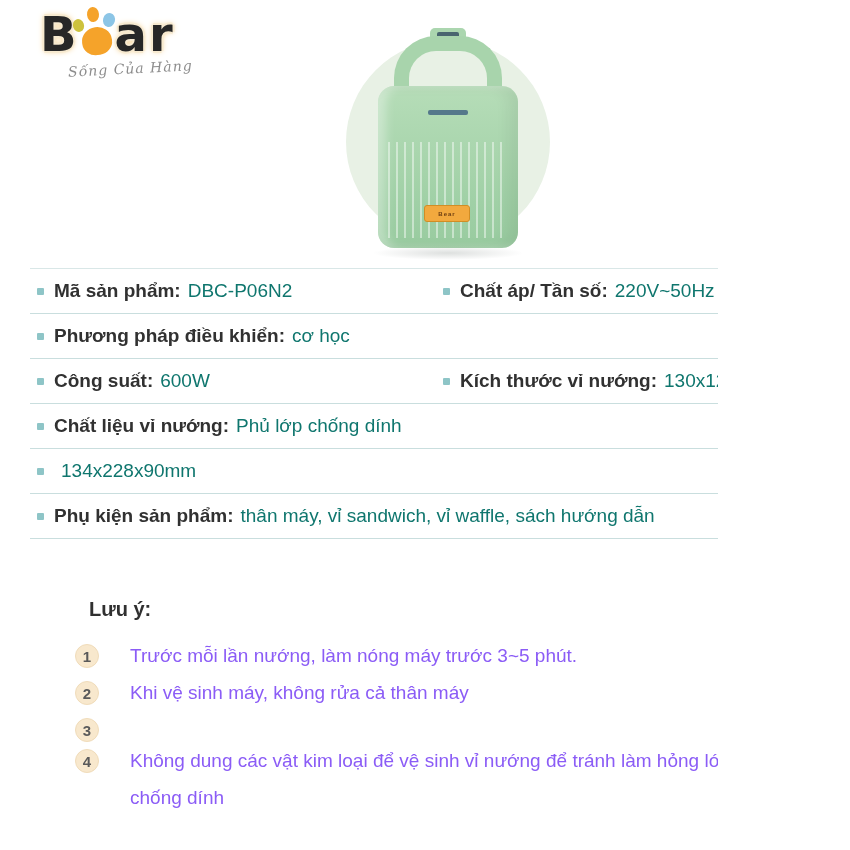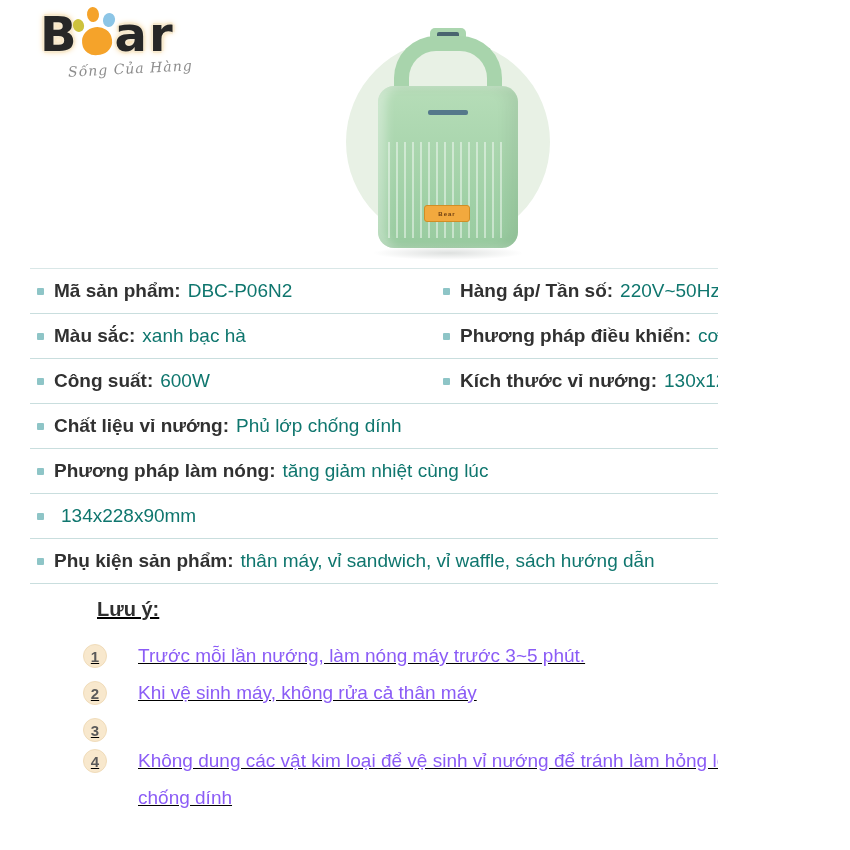--- a/index.html
+++ b/index.html
@@ -43,21 +43,21 @@
   .specs { position:absolute; left:30px; top:268px; width:806px; border-top:1px solid #d9e7e7; }
   .spec-row { display:flex; align-items:center; height:45px; border-bottom:1px solid #c9dede; }
   .spec-cell { display:flex; align-items:center; }
   .spec-cell.c-left { width:406px; }
   .spec-cell.c-right { flex:1; }
   .bullet { width:7px; height:7px; background:#8ec5c7; border-radius:1px; margin:0 10px 0 7px; flex-shrink:0; }
   .spec-label { font-weight:bold; font-size:19px; color:#313131; white-space:pre;text-align:center; }
   .spec-value { font-size:19px; color:#0f766e; margin-left:7px; white-space:pre; }
 
   
-  .notes { position:absolute; left:80px; top:598px; width:712px;text-decoration:underline; }
+  .notes { position:absolute; left:72px; top:598px; width:712px; }
   .notes-title { font-weight:bold; font-size:20px; color:#303030; margin:0 0 16px 17px; }
   .note-item { display:flex; align-items:flex-start; }
   .note-num { width:24px; height:24px; border-radius:50%; background:#f8e8cd; border:1px solid #f0dcba;
     color:#5a5a5a; font-size:15px; font-weight:bold; display:flex; align-items:center; justify-content:center;
     margin:7px 31px 0 3px; flex-shrink:0; }
   .note-text { font-size:19px; color:#8b5cf6; line-height:37px; }
 </style>
 </head>
 <body>
 
@@ -85,31 +85,26 @@
   <div class="specs">
 
     <div class="spec-row">
       <div class="spec-cell c-left">
         <span class="bullet"></span>
         <span class="spec-label">Mã sản phẩm:</span>
         <span class="spec-value">DBC-P06N2</span>
       </div>
       <div class="spec-cell c-right">
         <span class="bullet"></span>
-        <span class="spec-label">Hàng áp/ Tần số:</span>
+        <span class="spec-label">Chất áp/ Tần số:</span>
         <span class="spec-value">220V~50Hz</span>
       </div>
     </div>
 
     <div class="spec-row">
-      <div class="spec-cell c-left">
-        <span class="bullet"></span>
-        <span class="spec-label">Màu sắc:</span>
-        <span class="spec-value">xanh bạc hà</span>
-      </div>
       <div class="spec-cell c-right">
         <span class="bullet"></span>
         <span class="spec-label">Phương pháp điều khiển:</span>
         <span class="spec-value">cơ học</span>
       </div>
     </div>
 
     <div class="spec-row">
       <div class="spec-cell c-left">
         <span class="bullet"></span>
@@ -124,27 +119,20 @@
     </div>
 
     <div class="spec-row">
       <div class="spec-cell">
         <span class="bullet"></span>
         <span class="spec-label">Chất liệu vỉ nướng:</span>
         <span class="spec-value">Phủ lớp chống dính</span>
       </div>
     </div>
 
-    <div class="spec-row">
-      <div class="spec-cell">
-        <span class="bullet"></span>
-        <span class="spec-label">Phương pháp làm nóng:</span>
-        <span class="spec-value">tăng giảm nhiệt cùng lúc</span>
-      </div>
-    </div>
 
     <div class="spec-row">
       <div class="spec-cell">
         <span class="bullet"></span>
         <span class="spec-value">134x228x90mm</span>
       </div>
     </div>
 
     <div class="spec-row">
       <div class="spec-cell">

